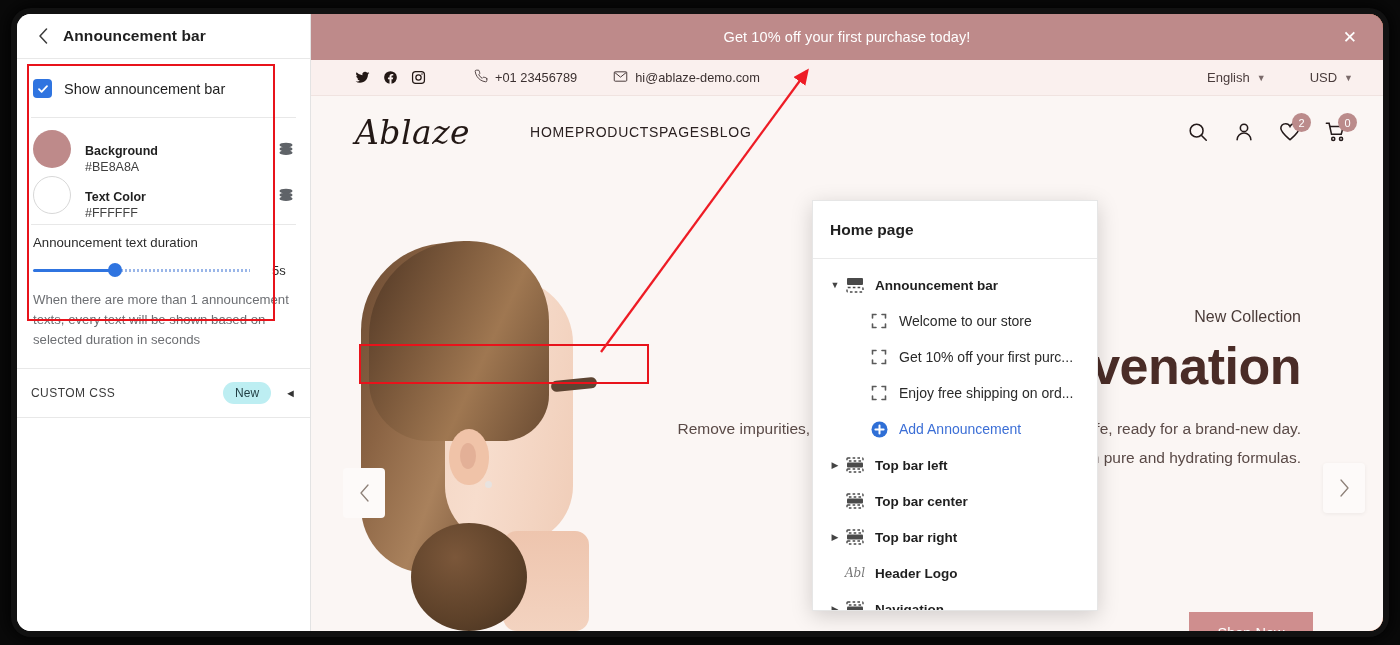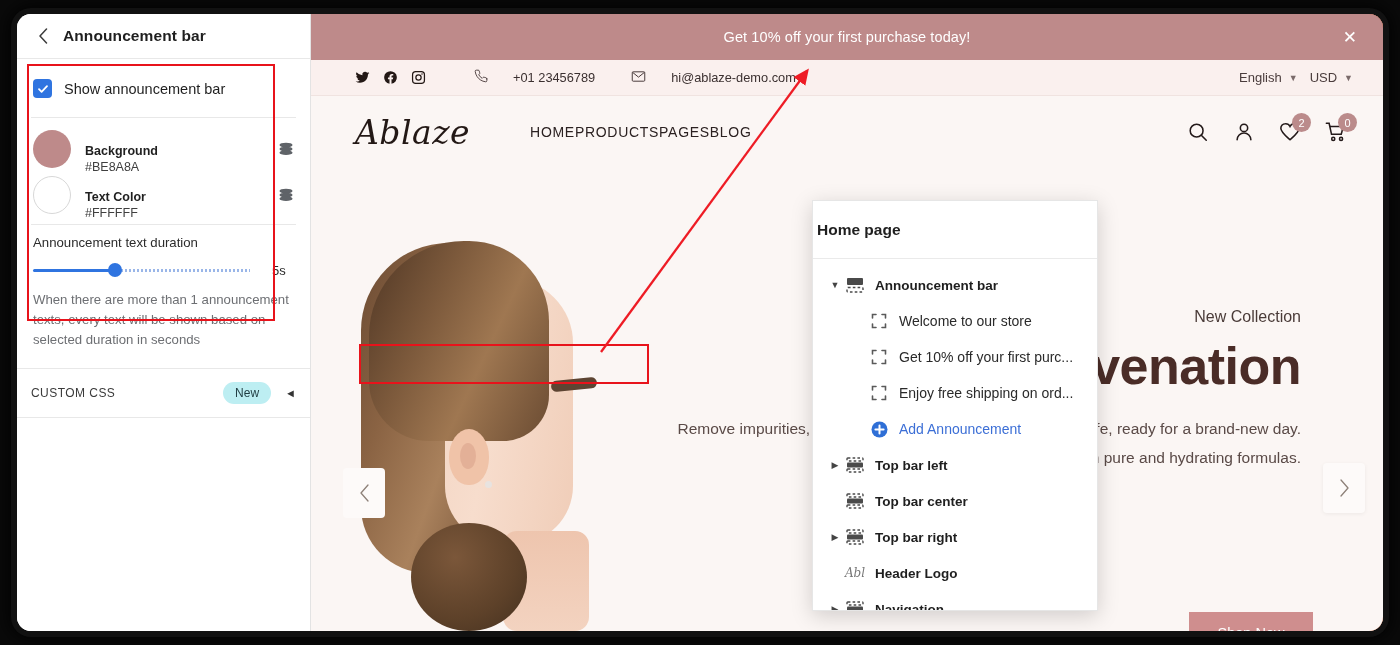--- a/index.html
+++ b/index.html
@@ -245,31 +245,31 @@
     align-items: center;
     padding: 0 30px 0 44px;
     box-sizing: border-box;
     border-bottom: 1px solid #f0e3e0;
   }
   .social-icons { display: flex; align-items: center; gap: 13px; }
   .social-icons svg { display: block; }
   .topbar-contact {
     display: flex;
     align-items: center;
-    gap: 25px;
+    gap: 7px;
     margin-left: 48px;
     font-size: 12.8px;
     color: #3b3030;
     justify-content: center;
   }
   .topbar-right {
     margin-left: auto;
     display: flex;
     align-items: center;
-    gap: 12px;
+    gap: 44px;
   }
   .topbar-select {
     display: flex; align-items: center; gap: 7px;
     font-size: 13px; color: #4a3c3c;
     cursor: pointer;
   }
   .caret { font-size: 9px; color: #7a6a6a; }
 
   #header {
     height: 72px;
@@ -442,21 +442,21 @@
     border: 1px solid #e6e6e6;
     box-shadow: 0 5px 20px rgba(0,0,0,0.17);
     box-sizing: border-box;
     z-index: 30;
     overflow: hidden;
   }
   #tree-header {
     height: 58px;
     display: flex;
     align-items: center;
-    padding: 0 4px;
+    padding: 0 17px;
     border-bottom: 1px solid #eaeaea;
     box-sizing: border-box;
   }
   #tree-header-title {
     font-size: 15.5px;
     font-weight: bold;
     color: #1f1f1f;
   }
   #tree-body { padding-top: 8px; }
   .tree-row {

